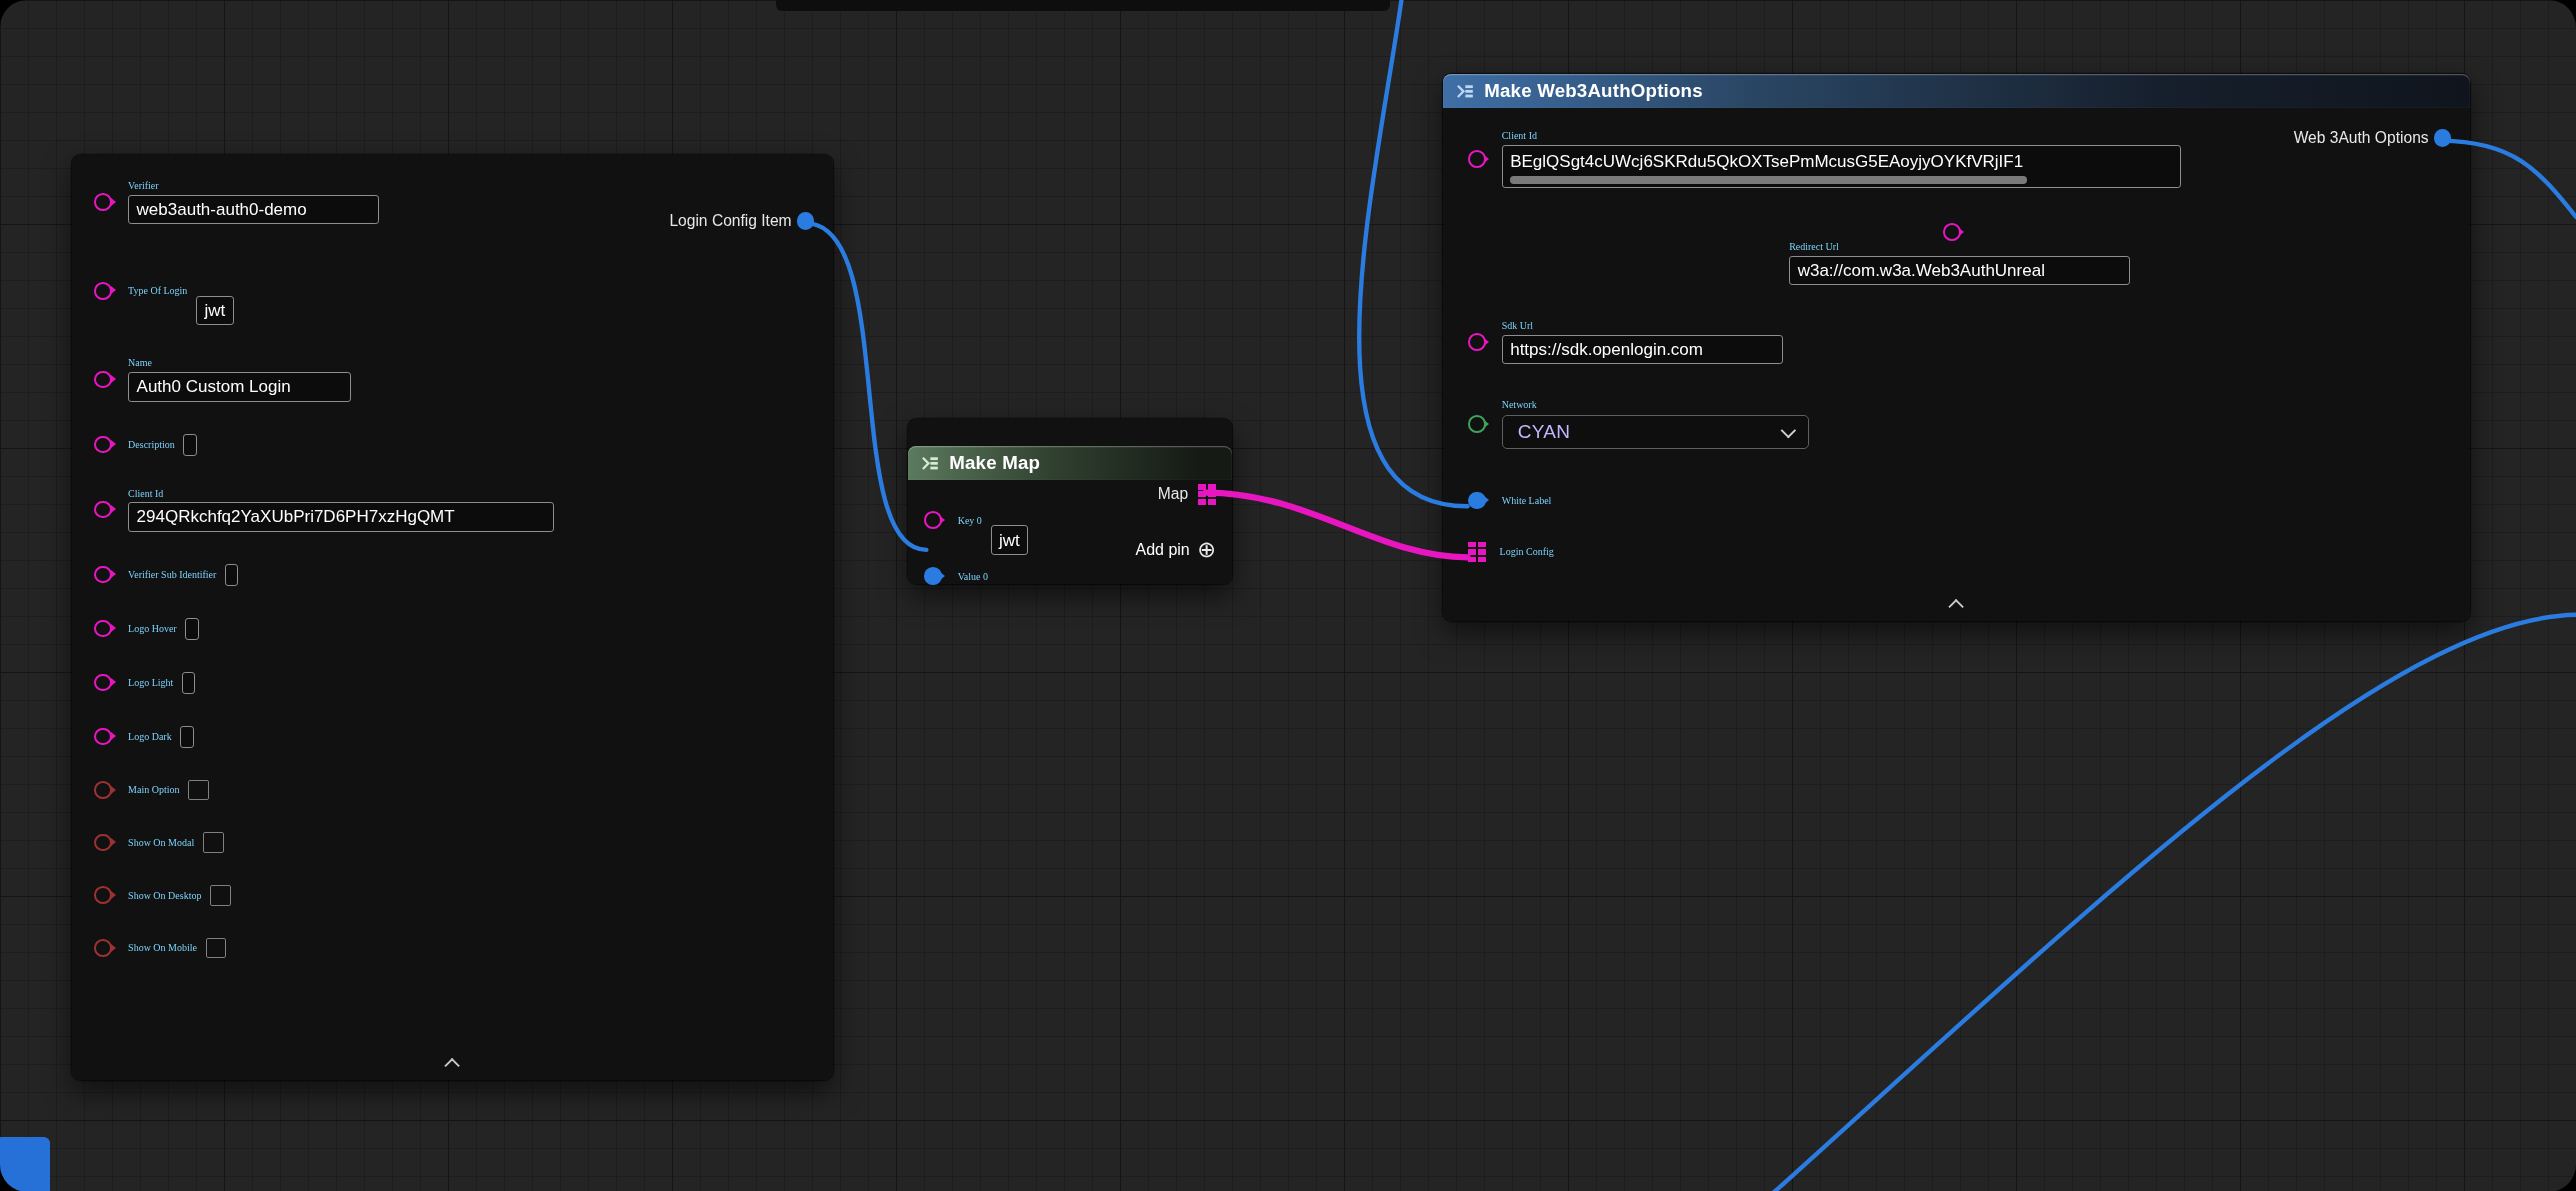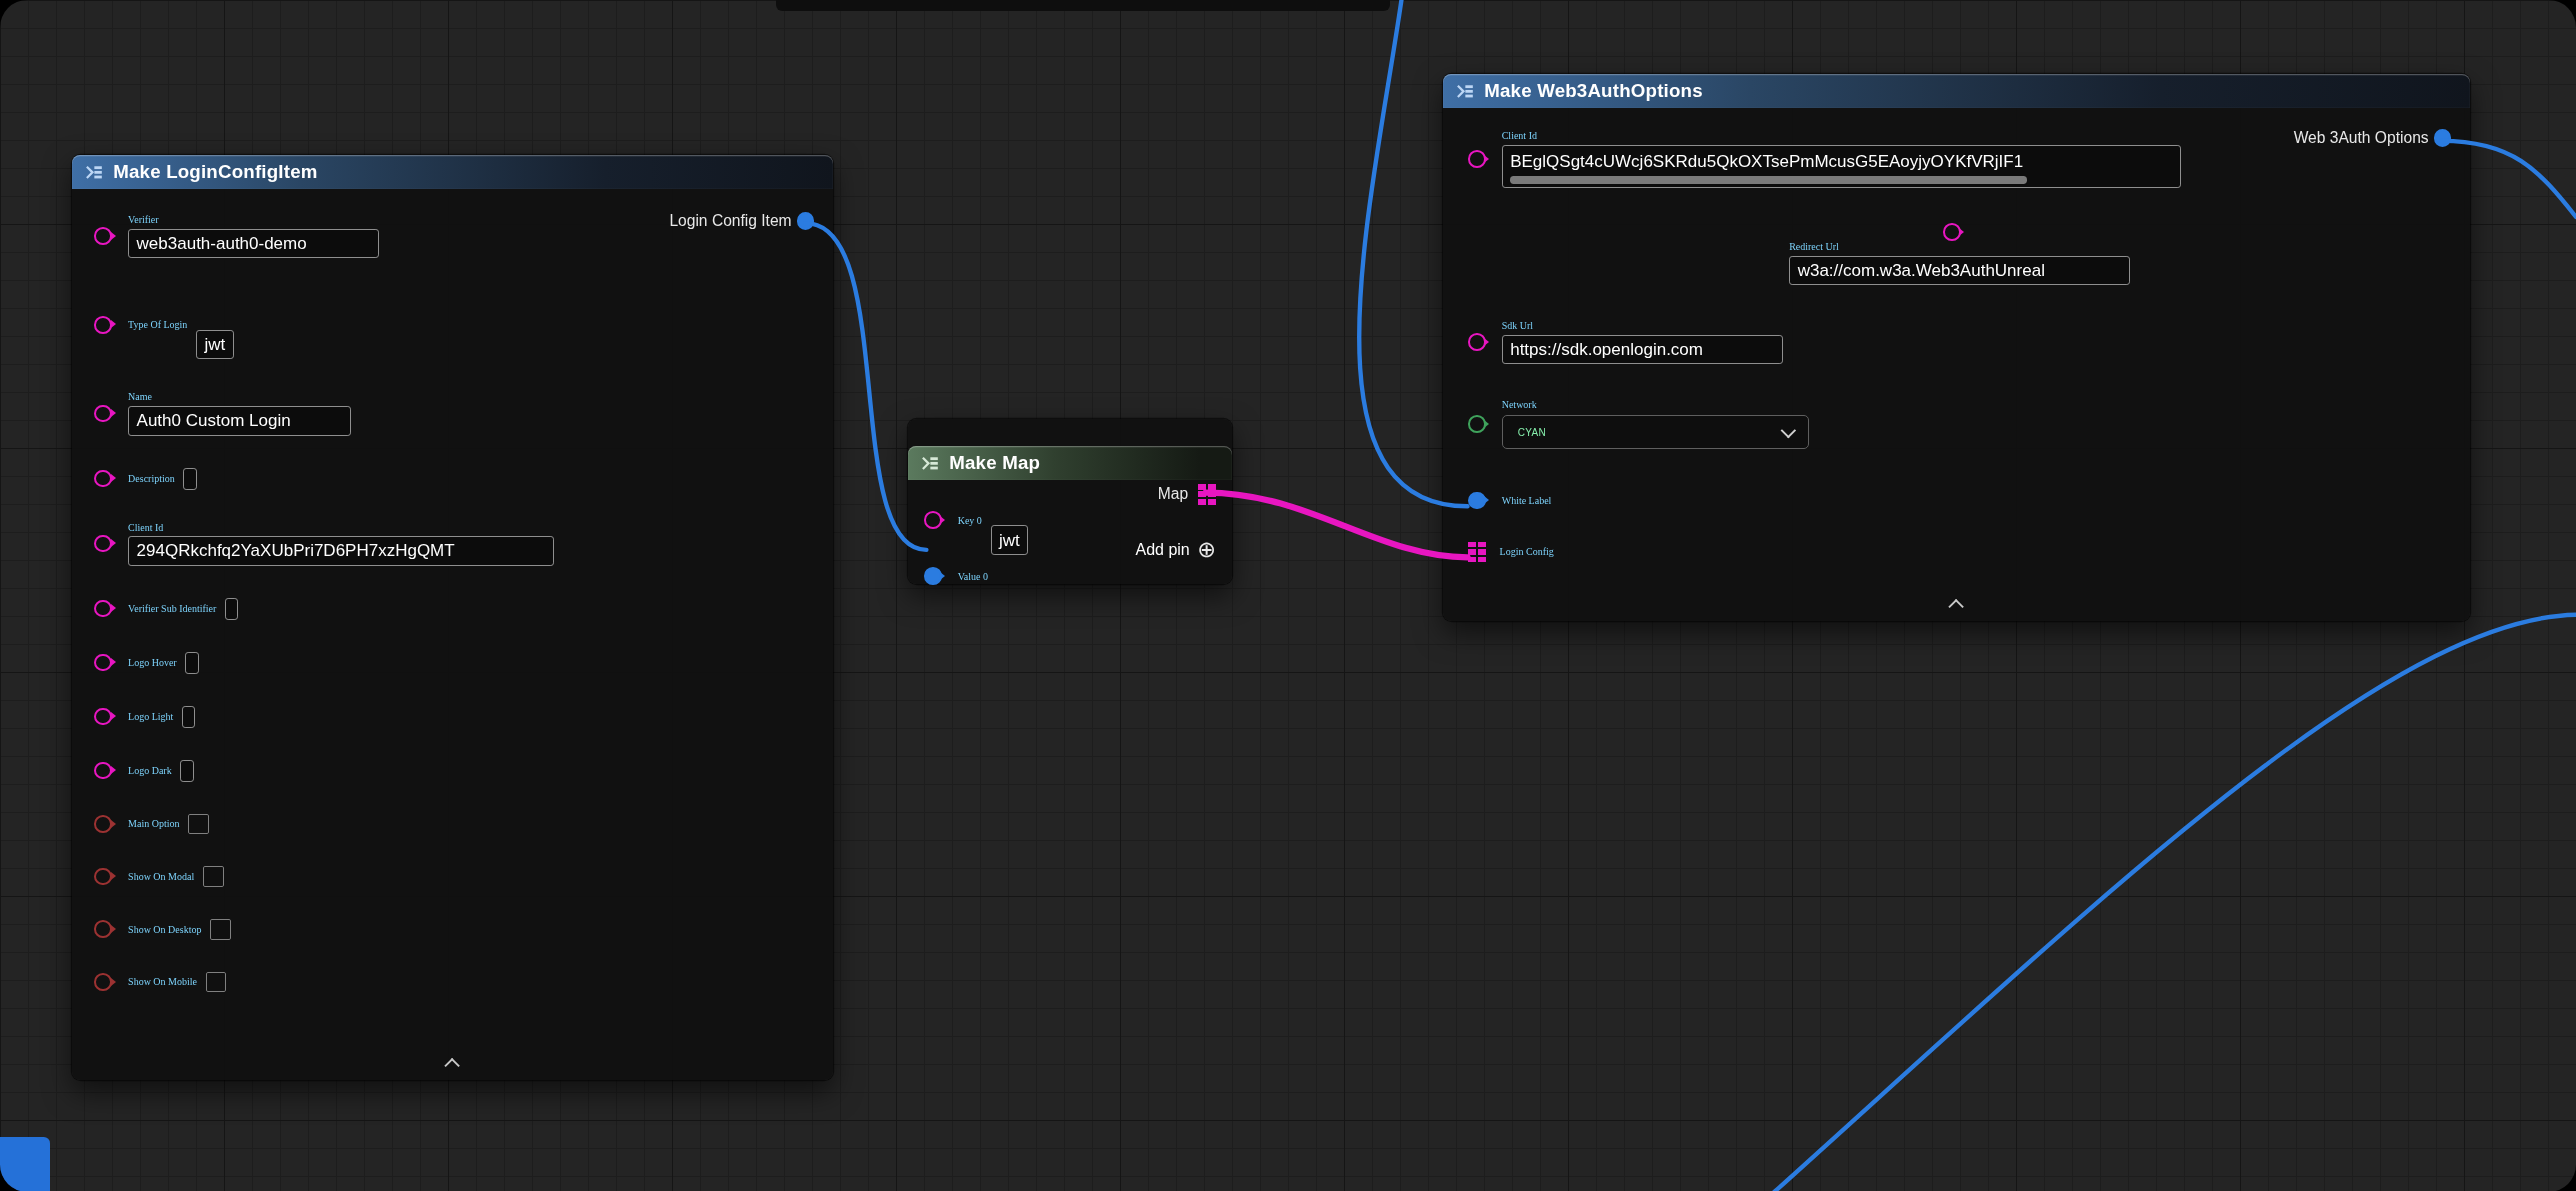--- a/index.html
+++ b/index.html
@@ -56,21 +56,21 @@
   .tinput.emptybox{width:11.2px;height:20px;padding:0;margin-left:8.7px;}
   .checkbox{width:18.7px;height:18.7px;background:#101010;border:1.2px solid #808080;border-radius:1.9px;margin-left:8.7px;flex:none;}
 
   .tinput.big{width:662px;padding:2.5px 7.5px 3.7px;}
   .tinput.big .bigtext{display:block;overflow:hidden;white-space:nowrap;}
   .hscroll{height:7.5px;width:78%;background:#7a7a7a;border-radius:3.7px;margin-top:2.5px;}
   .tinput.w-redirect{width:324px;} .tinput.w-sdk{width:264px;}
 
   .dropdown{width:305px;height:32px;background:#0e0e0e;border:1.2px solid #5f5f5f;border-radius:5px;
     display:flex;align-items:center;justify-content:space-between;}
-  .dd-label{font-size:10px;color:#86efac;padding-left:15px;letter-spacing:0.3px;}
+  .dd-label{font-size:19px;color:#c4b5fd;padding-left:15px;letter-spacing:0.3px;}
   .chev-down{width:8.7px;height:8.7px;border-right:2.5px solid #cfcfcf;border-bottom:2.5px solid #cfcfcf;
     transform:rotate(45deg);margin-right:13.7px;margin-top:-3.7px;}
 
   .out-row{position:absolute;display:flex;align-items:center;}
   .out-label{font-size:15.6px;color:#e8e8e8;white-space:nowrap;}
 
   .addpin{display:flex;align-items:center;gap:7.5px;color:#fff;font-size:16px;}
   .addpin-icon{font-size:22.4px;line-height:18.7px;color:#e8e8e8;}
 
   .collapse{position:absolute;bottom:10px;left:50%;transform:translateX(-50%);width:18.7px;height:12.5px;}
@@ -102,29 +102,20 @@
 </style>
 </head>
 <body>
 
 <div class="canvas">
 
   <div class="top-node-edge"></div>
   <div class="corner-blue"></div>
 
   <div class="node" id="node-login">
-    <div class="nhead blue">
-      <svg class="hicon" viewBox="0 0 20 20">
-        <path d="M2 4 L8 10 L2 16" stroke="#bcd6f5" stroke-width="2.4" fill="none"></path>
-        <rect x="10" y="3.5" width="8" height="3" fill="#bcd6f5"></rect>
-        <rect x="10" y="8.5" width="8" height="3" fill="#bcd6f5"></rect>
-        <rect x="10" y="13.5" width="8" height="3" fill="#bcd6f5"></rect>
-      </svg>
-      <span>Make LoginConfigItem</span>
-    </div>
 
     <div class="out-row" style="top:57px;right:18.7px;">
       <span class="out-label">Login Config Item</span>
       <span class="pin blue filled out"></span>
     </div>
 
     <div class="content">
       <div class="row stacked">
         <span class="pin magenta"></span>
         <div class="fcol">

